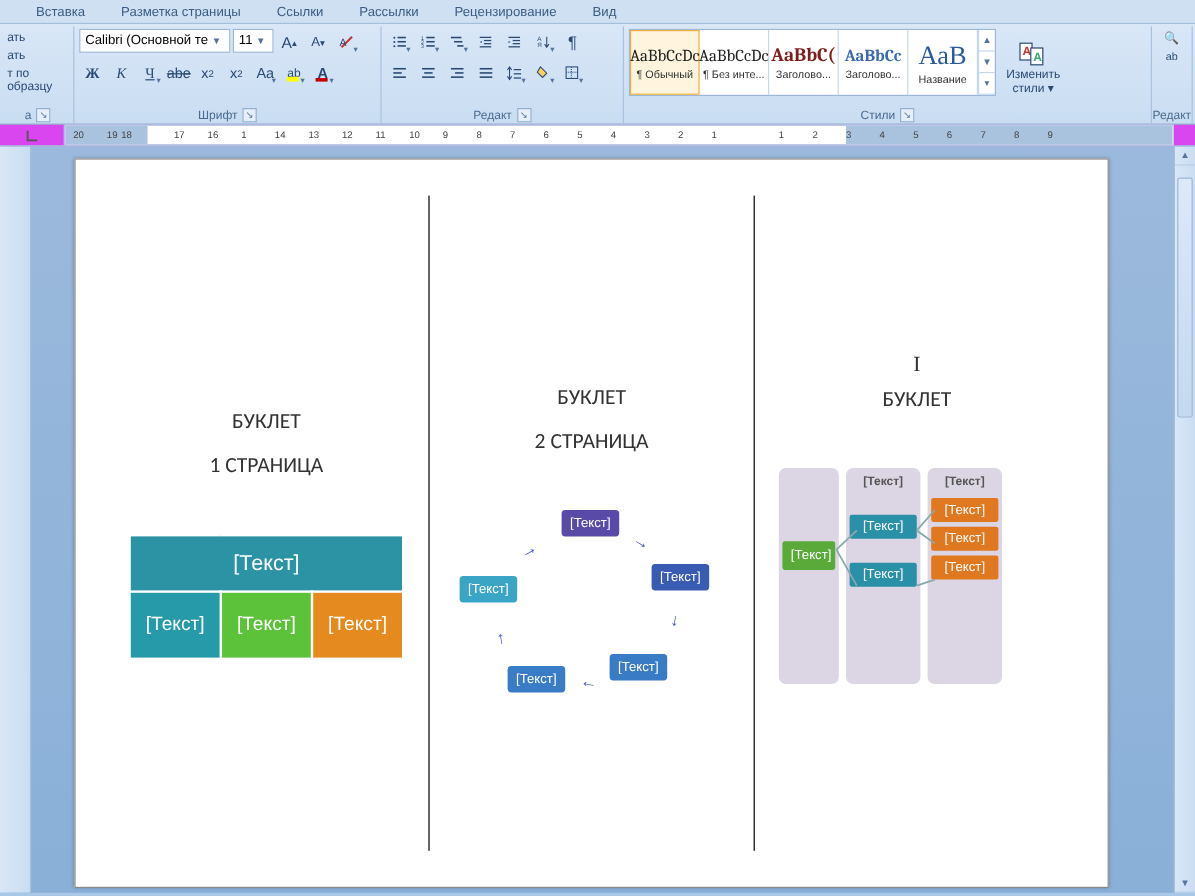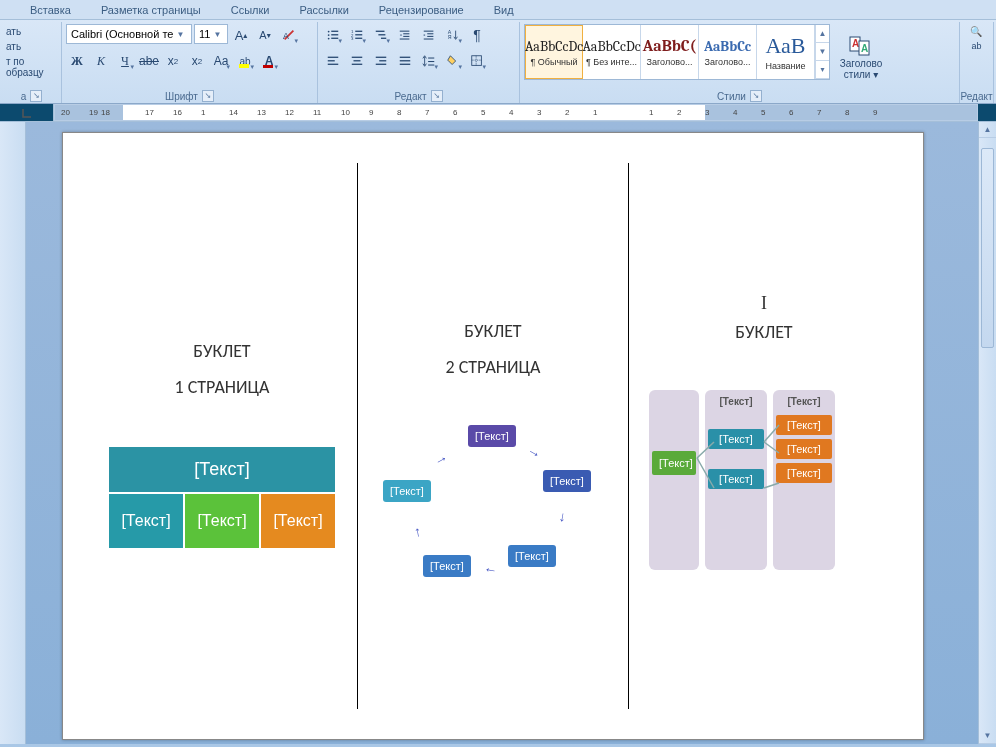--- a/index.html
+++ b/index.html
@@ -147,21 +147,21 @@
   font-size: 10px;
   color: #2a4a72;
   text-align: center;
 }
 
 
 .edit-group { width: 34px; }
 .edit-btn { display:flex; flex-direction:column; align-items:center; font-size:10px; color:#2a4a72; padding:2px 0; }
 
 
-.ruler-row { display:flex; height:18px; background:#0c4a6e; align-items:stretch; border-bottom:1px solid #a5bfd9;}
+.ruler-row { display:flex; height:18px; background:#d946ef; align-items:stretch; border-bottom:1px solid #a5bfd9;}
 .ruler-corner { width:54px; border-right:1px solid #a5bfd9; display:flex; align-items:center; justify-content:center;}
 .ruler {
   flex:1;
   background:#fff;
   position:relative;
   font-size:8px;
   color:#555;
   overflow:hidden;
   border:1px solid #b8cde5;
 }
@@ -498,21 +498,21 @@
           <div>▾</div>
         </div>
       </div>
       <div class="change-styles">
         <svg width="28" height="24" viewBox="0 0 28 24">
             <rect x="3" y="3" width="10" height="14" fill="#fff" stroke="#2a4a72"></rect>
             <text x="5" y="13" font-size="10" fill="#c33" font-weight="bold">A</text>
             <rect x="12" y="7" width="10" height="14" fill="#fff" stroke="#2a4a72"></rect>
             <text x="14" y="18" font-size="10" fill="#3a7" font-weight="bold">A</text>
           </svg>
-        <span>Заголово</span>
+        <span>Изменить</span>
         <span>стили ▾</span>
       </div>
     </div>
     <div class="group-label">
       <span>Стили</span>
       <span class="dialog-launcher">↘</span>
     </div>
   </div>
 
   <div class="group edit-group">

